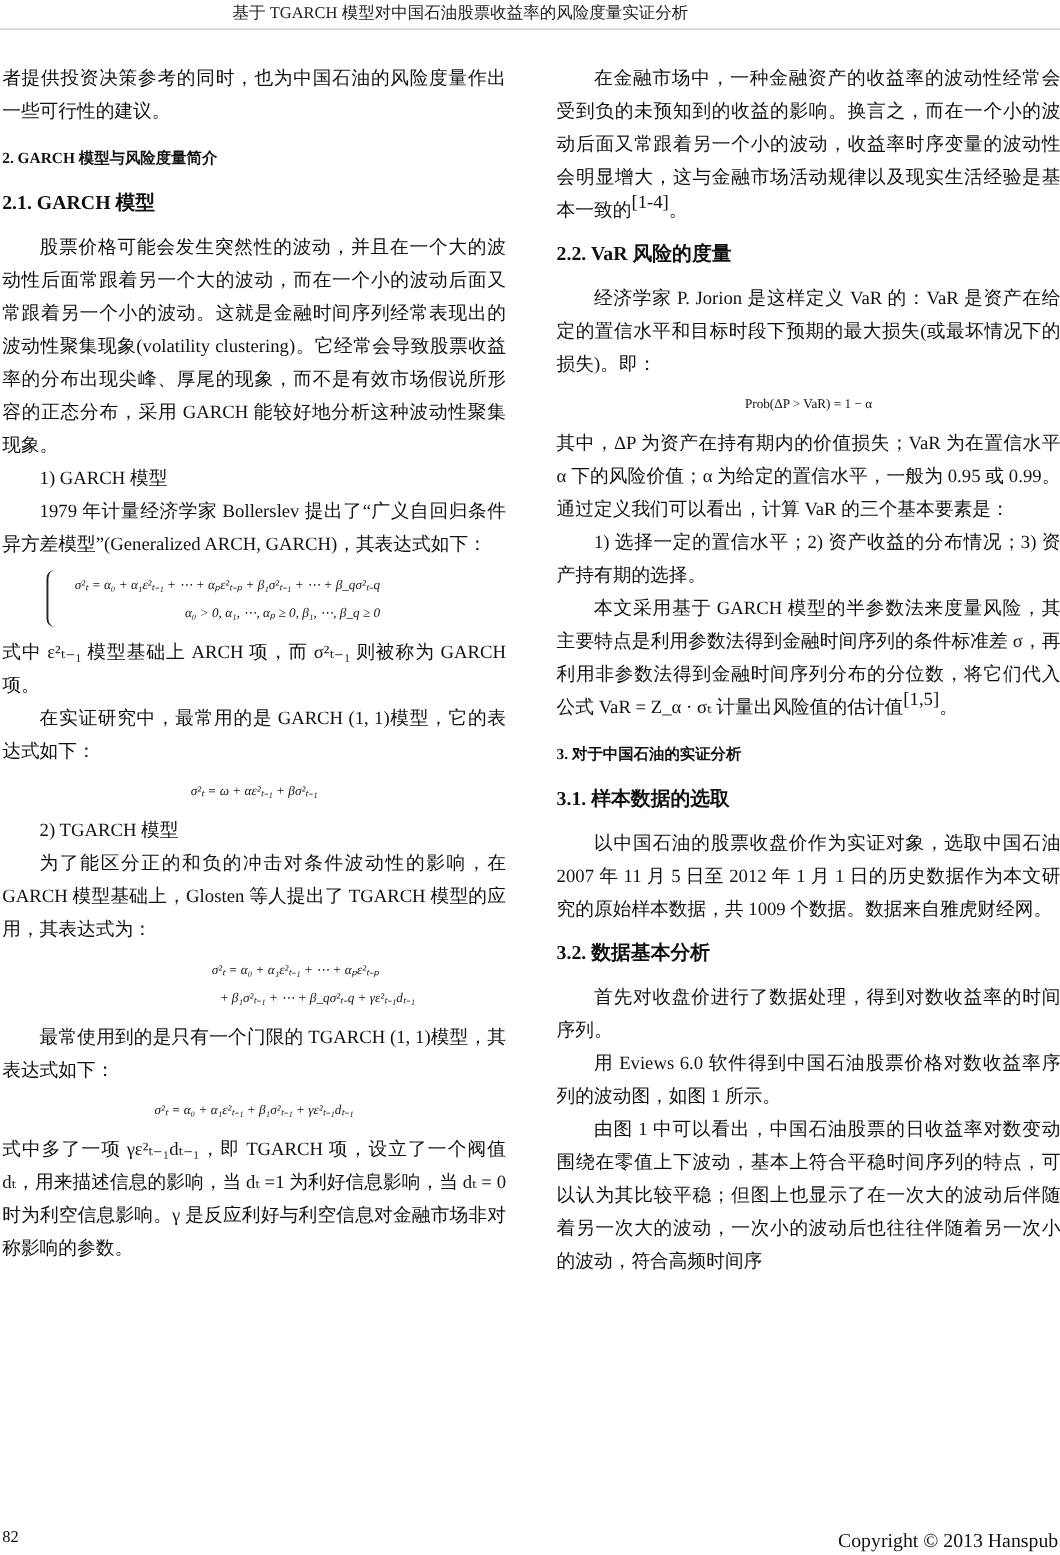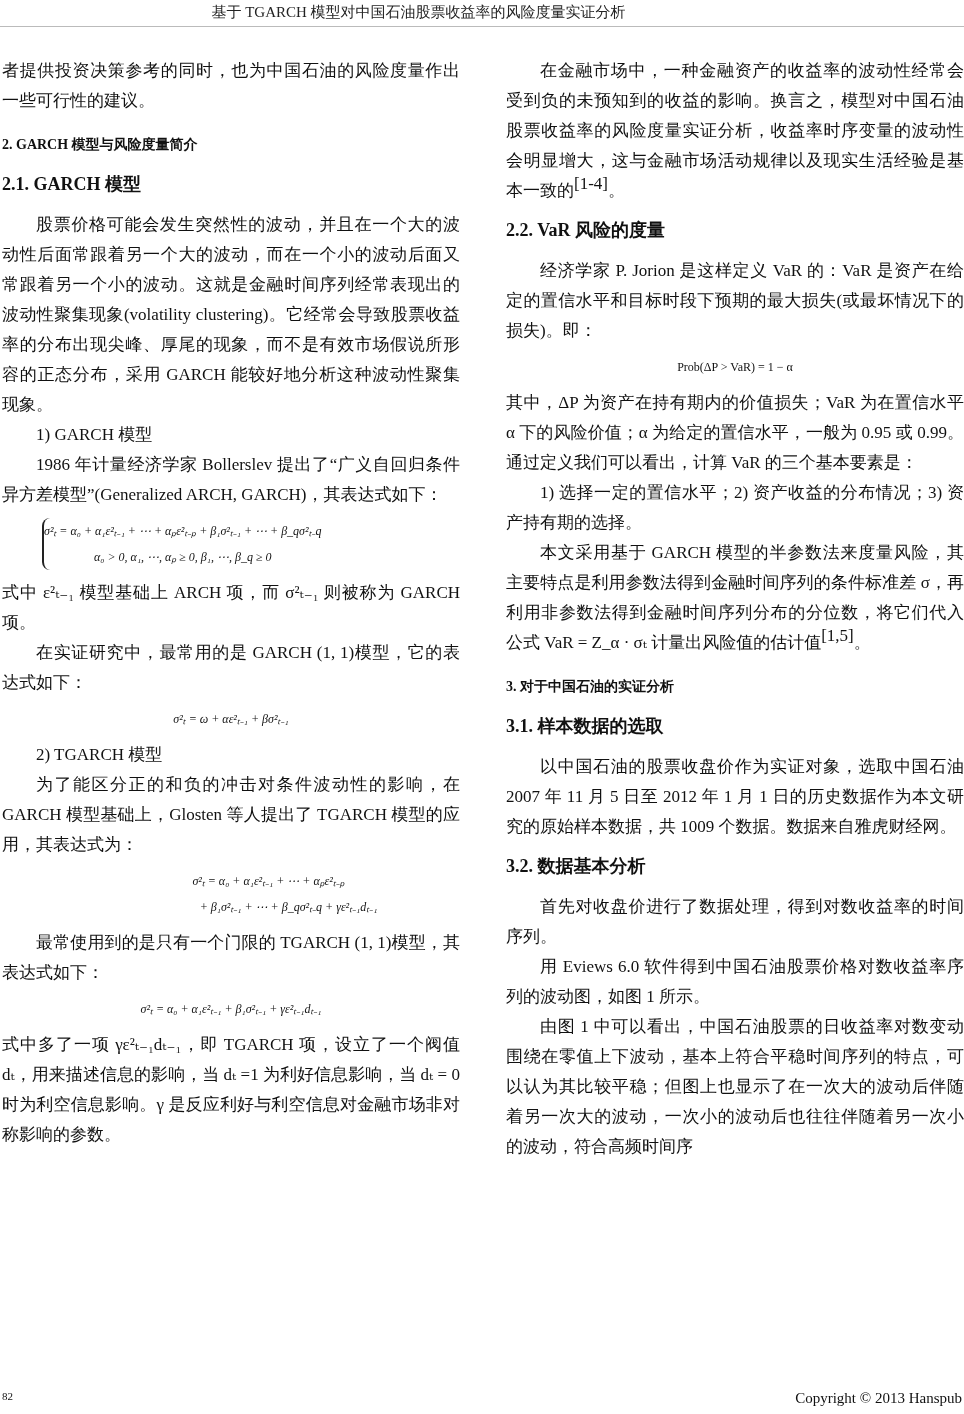--- a/index.html
+++ b/index.html
@@ -17,40 +17,40 @@
   .col.right { left:506px; }
   p { margin:0; text-align:justify; }
   p.indent { text-indent:2em; }
   h2 { margin:14px 0 10px 0; font-size:14px; line-height:30px; font-weight:bold; }
   h3 { margin:10px 0 12px 0; font-size:18px; line-height:28px; font-weight:bold; }
   .formula {
     font-style:italic; text-align:center; margin:8px 0; font-size:12px; line-height:26px;
     font-family:"Liberation Serif",serif;
   }
   .formula.left { text-align:left; padding-left:40px; }
-  .formula .brace-block { display:inline-block; border-left:2px solid #222; border-radius:8px 0 0 8px; padding-left:0; text-align:center; }
+  .formula .brace-block { display:inline-block; border-left:2px solid #222; border-radius:8px 0 0 8px; padding-left:24px; text-align:right; }
   .formula.tg { text-align:center; padding-left:75px; }
   .formula.tg .l2 { padding-left:40px; }
   sup.ref { font-size:17px; vertical-align:super; line-height:0; }
-  .footer-left { position:absolute; left:2px; top:1390px; font-size:11px;font-family:Liberation Serif, serif; }
-  .footer-right { position:absolute; right:2px; top:1390px; font-size:15px; }
+  .footer-left { position:absolute; left:2px; top:1390px; font-size:15px;font-family:Liberation Serif, serif; }
+  .footer-right { position:absolute; right:2px; top:1390px; font-size:18px; }
 </style>
 </head>
 <body>
 
 <div class="header">基于 TGARCH 模型对中国石油股票收益率的风险度量实证分析</div>
 <div class="header-rule"></div>
 
 <div class="col left">
   <p>者提供投资决策参考的同时，也为中国石油的风险度量作出一些可行性的建议。</p>
   <h2>2. GARCH 模型与风险度量简介</h2>
   <h3>2.1. GARCH 模型</h3>
   <p class="indent">股票价格可能会发生突然性的波动，并且在一个大的波动性后面常跟着另一个大的波动，而在一个小的波动后面又常跟着另一个小的波动。这就是金融时间序列经常表现出的波动性聚集现象(volatility clustering)。它经常会导致股票收益率的分布出现尖峰、厚尾的现象，而不是有效市场假说所形容的正态分布，采用 GARCH 能较好地分析这种波动性聚集现象。</p>
   <p class="indent">1) GARCH 模型</p>
-  <p class="indent">1986 年计量经济学家 Bollerslev 提出了“广义自回归条件异方差模型”(Generalized ARCH, GARCH)，其表达式如下：</p>
+  <p class="indent">1979 年计量经济学家 Bollerslev 提出了“广义自回归条件异方差模型”(Generalized ARCH, GARCH)，其表达式如下：</p>
   <div class="formula left">
     <span class="brace-block">
       <div>σ²ₜ = α₀ + α₁ε²ₜ₋₁ + ⋯ + αₚε²ₜ₋ₚ + β₁σ²ₜ₋₁ + ⋯ + β_qσ²ₜ₋q</div>
       <div>α₀ &gt; 0, α₁, ⋯, αₚ ≥ 0, β₁, ⋯, β_q ≥ 0</div>
     </span>
   </div>
   <p>式中 ε²ₜ₋₁ 模型基础上 ARCH 项，而 σ²ₜ₋₁ 则被称为 GARCH 项。</p>
   <p class="indent">在实证研究中，最常用的是 GARCH (1, 1)模型，它的表达式如下：</p>
   <div class="formula">σ²ₜ = ω + αε²ₜ₋₁ + βσ²ₜ₋₁</div>
   <p class="indent">2) TGARCH 模型</p>
@@ -58,21 +58,21 @@
   <div class="formula tg">
     <div>σ²ₜ = α₀ + α₁ε²ₜ₋₁ + ⋯ + αₚε²ₜ₋ₚ</div>
     <div class="l2">+ β₁σ²ₜ₋₁ + ⋯ + β_qσ²ₜ₋q + γε²ₜ₋₁dₜ₋₁</div>
   </div>
   <p class="indent">最常使用到的是只有一个门限的 TGARCH (1, 1)模型，其表达式如下：</p>
   <div class="formula">σ²ₜ = α₀ + α₁ε²ₜ₋₁ + β₁σ²ₜ₋₁ + γε²ₜ₋₁dₜ₋₁</div>
   <p>式中多了一项 γε²ₜ₋₁dₜ₋₁，即 TGARCH 项，设立了一个阀值 dₜ，用来描述信息的影响，当 dₜ =1 为利好信息影响，当 dₜ = 0 时为利空信息影响。γ 是反应利好与利空信息对金融市场非对称影响的参数。</p>
 </div>
 
 <div class="col right">
-  <p class="indent"><span>在金融市场中，一种金融资产的收益率的波动性经常会受到负的未预知到的收益的影响。换言之，模型对中国石油股票收益率的风险度量实证分析，收益率时序变量的波动性会明显增大，这与金融市场活动规律以及现实生活经验是基本一致的</span><sup class="ref">[1-4]</sup><span>。</span></p>
+  <p class="indent"><span>在金融市场中，一种金融资产的收益率的波动性经常会受到负的未预知到的收益的影响。换言之，而在一个小的波动后面又常跟着另一个小的波动，收益率时序变量的波动性会明显增大，这与金融市场活动规律以及现实生活经验是基本一致的</span><sup class="ref">[1-4]</sup><span>。</span></p>
   <h3>2.2. VaR 风险的度量</h3>
   <p class="indent">经济学家 P. Jorion 是这样定义 VaR 的：VaR 是资产在给定的置信水平和目标时段下预期的最大损失(或最坏情况下的损失)。即：</p>
   <div class="formula" style="font-style:normal">Prob(ΔP &gt; VaR) = 1 − α</div>
   <p>其中，ΔP 为资产在持有期内的价值损失；VaR 为在置信水平 α 下的风险价值；α 为给定的置信水平，一般为 0.95 或 0.99。通过定义我们可以看出，计算 VaR 的三个基本要素是：</p>
   <p class="indent">1) 选择一定的置信水平；2) 资产收益的分布情况；3) 资产持有期的选择。</p>
   <p class="indent"><span>本文采用基于 GARCH 模型的半参数法来度量风险，其主要特点是利用参数法得到金融时间序列的条件标准差 σ，再利用非参数法得到金融时间序列分布的分位数，将它们代入公式 VaR = Z_α · σₜ 计量出风险值的估计值</span><sup class="ref">[1,5]</sup><span>。</span></p>
   <h2>3. 对于中国石油的实证分析</h2>
   <h3>3.1. 样本数据的选取</h3>
   <p class="indent">以中国石油的股票收盘价作为实证对象，选取中国石油 2007 年 11 月 5 日至 2012 年 1 月 1 日的历史数据作为本文研究的原始样本数据，共 1009 个数据。数据来自雅虎财经网。</p>
   <h3>3.2. 数据基本分析</h3>

